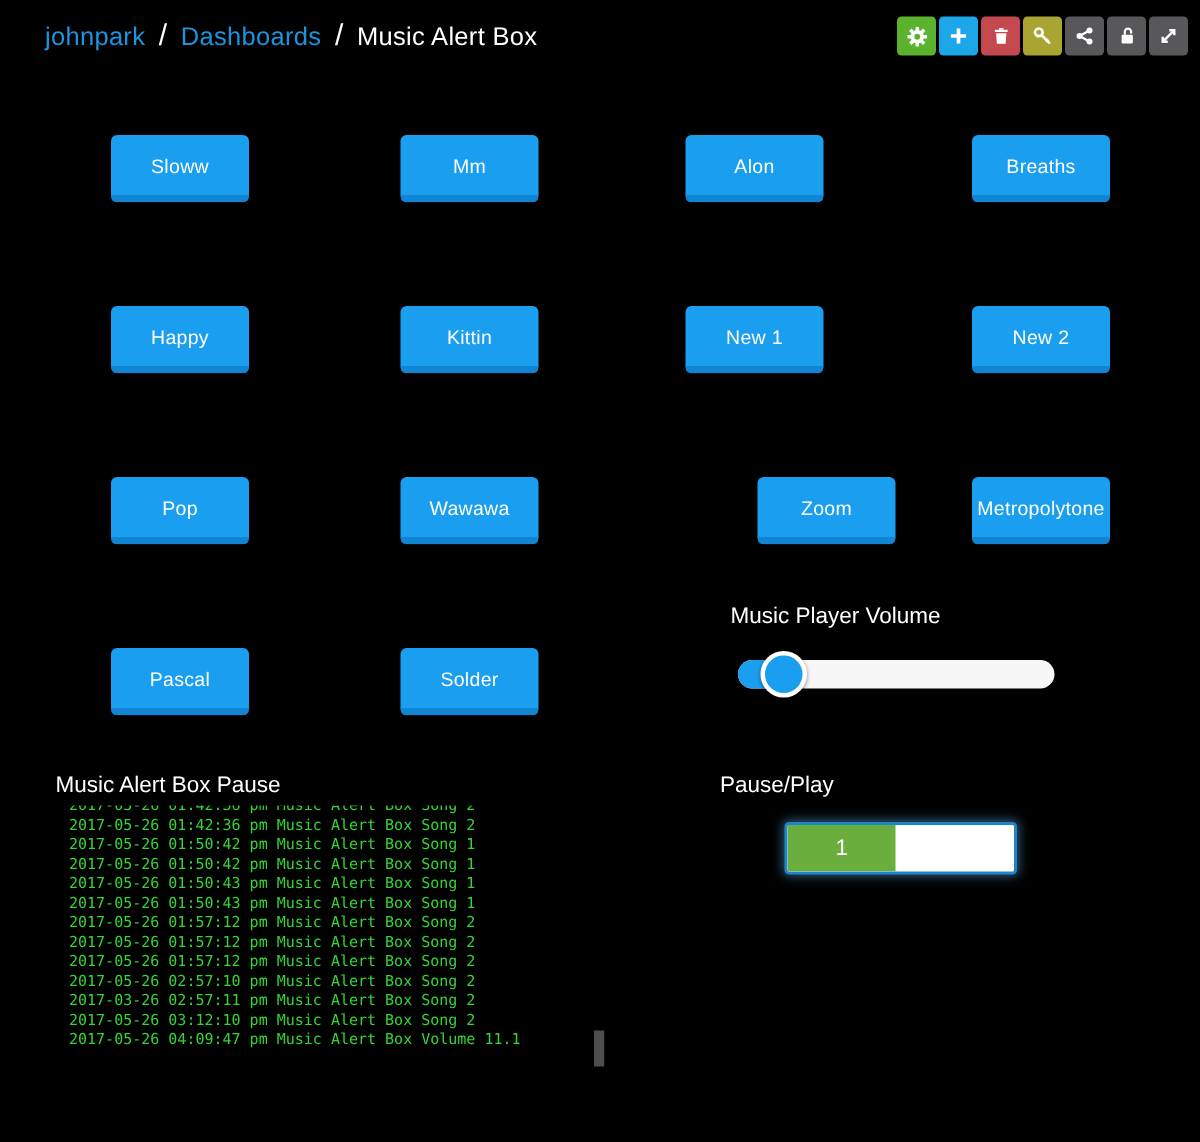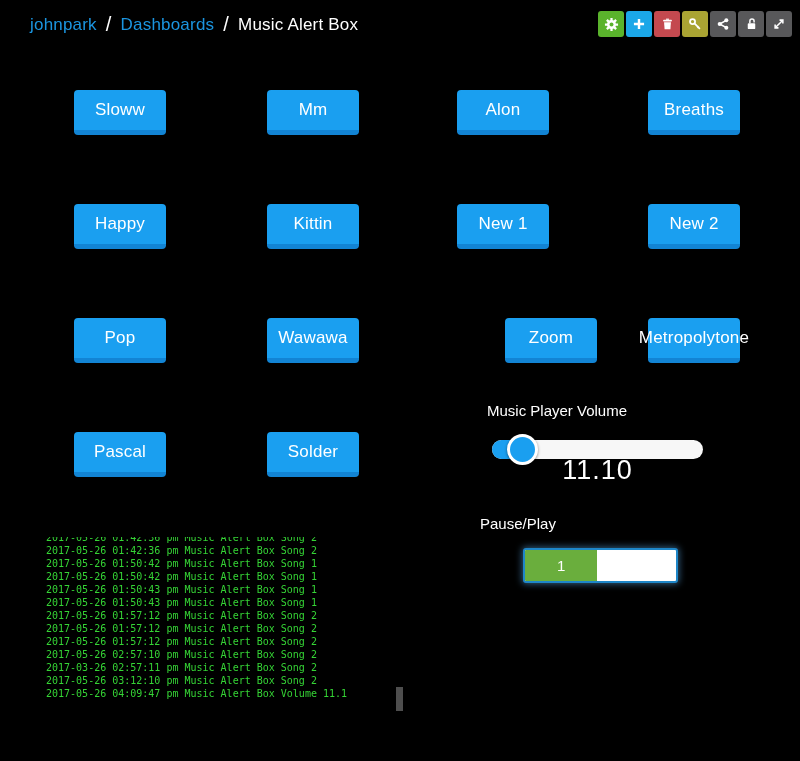--- a/index.html
+++ b/index.html
@@ -11,21 +11,21 @@
   .crumb-link{color:#1b95e0;cursor:pointer;}
   .crumb-sep{color:#fff;font-size:20px;font-weight:300;margin:0 9px;}
   .crumb-current{color:#fff;}
 
   
   .header-actions{position:absolute;top:11px;right:8px;display:flex;gap:2px;}
   .hbtn{width:26px;height:26px;border-radius:3px;display:flex;align-items:center;justify-content:center;cursor:pointer;background:#58585a;}
   .hbtn svg{display:block;}
 
   
-  .dash-btn{position:absolute;width:92px;height:40px;background:#1a9ff0;border-bottom:5px solid #1284d4;border-radius:4px;color:#fff;font-size:17px;display:flex;align-items:center;justify-content:center;text-align:center;cursor:pointer;letter-spacing:.2px;}
+  .dash-btn{position:absolute;width:92px;height:40px;background:#1a9ff0;border-bottom:5px solid #1284d4;border-radius:4px;color:#fff;font-size:13px;display:flex;align-items:center;justify-content:center;text-align:center;cursor:pointer;letter-spacing:.2px;}
 
   
   .vol-title{position:absolute;left:487px;top:402px;font-size:15px;font-weight:500;color:#fff;}
   .slider{position:absolute;left:492px;top:440px;width:211px;height:19px;background:#f7f7f7;border-radius:10px;cursor:pointer;}
   .slider-fill{position:absolute;left:0;top:0;height:100%;background:#1a9ff0;border-radius:10px 0 0 10px;width:16%;}
   .slider-thumb{position:absolute;top:-6px;left:14px;width:25px;height:25px;border:3px solid #fff;border-radius:50%;background:#1a9ff0;box-shadow:0 1px 3px rgba(0,0,0,.45);cursor:grab;}
   .slider-value{position:absolute;left:492px;top:455px;width:211px;text-align:center;color:#fff;font-size:27px;font-weight:400;letter-spacing:1px;}
 
   
   .log-title{position:absolute;left:37px;top:515px;font-size:15px;font-weight:500;color:#fff;}
@@ -162,22 +162,22 @@
       <div class="dash-btn" style="left: 267px; top: 432px; background: rgb(26, 159, 240);">
         <span>Solder</span>
       </div>
     </div>
 
   <div class="vol-title">Music Player Volume</div>
   <div class="slider">
     <div class="slider-fill" style="width: 16%;"></div>
     <div class="slider-thumb" style="left: calc(14% - 15px);"></div>
   </div>
-  <div class="slider-value">11.10</div>
-
+
+  <div class="log-title">Music Alert Box Pause</div>
   <div class="log-box">
     <div class="log-inner" id="log-lines">
         <div class="log-line" style="color: rgb(53, 212, 53);">2017-05-26 01:42:36 pm Music Alert Box Song 2</div>
         <div class="log-line" style="color: rgb(53, 212, 53);">2017-05-26 01:42:36 pm Music Alert Box Song 2</div>
         <div class="log-line" style="color: rgb(53, 212, 53);">2017-05-26 01:50:42 pm Music Alert Box Song 1</div>
         <div class="log-line" style="color: rgb(53, 212, 53);">2017-05-26 01:50:42 pm Music Alert Box Song 1</div>
         <div class="log-line" style="color: rgb(53, 212, 53);">2017-05-26 01:50:43 pm Music Alert Box Song 1</div>
         <div class="log-line" style="color: rgb(53, 212, 53);">2017-05-26 01:50:43 pm Music Alert Box Song 1</div>
         <div class="log-line" style="color: rgb(53, 212, 53);">2017-05-26 01:57:12 pm Music Alert Box Song 2</div>
         <div class="log-line" style="color: rgb(53, 212, 53);">2017-05-26 01:57:12 pm Music Alert Box Song 2</div>

